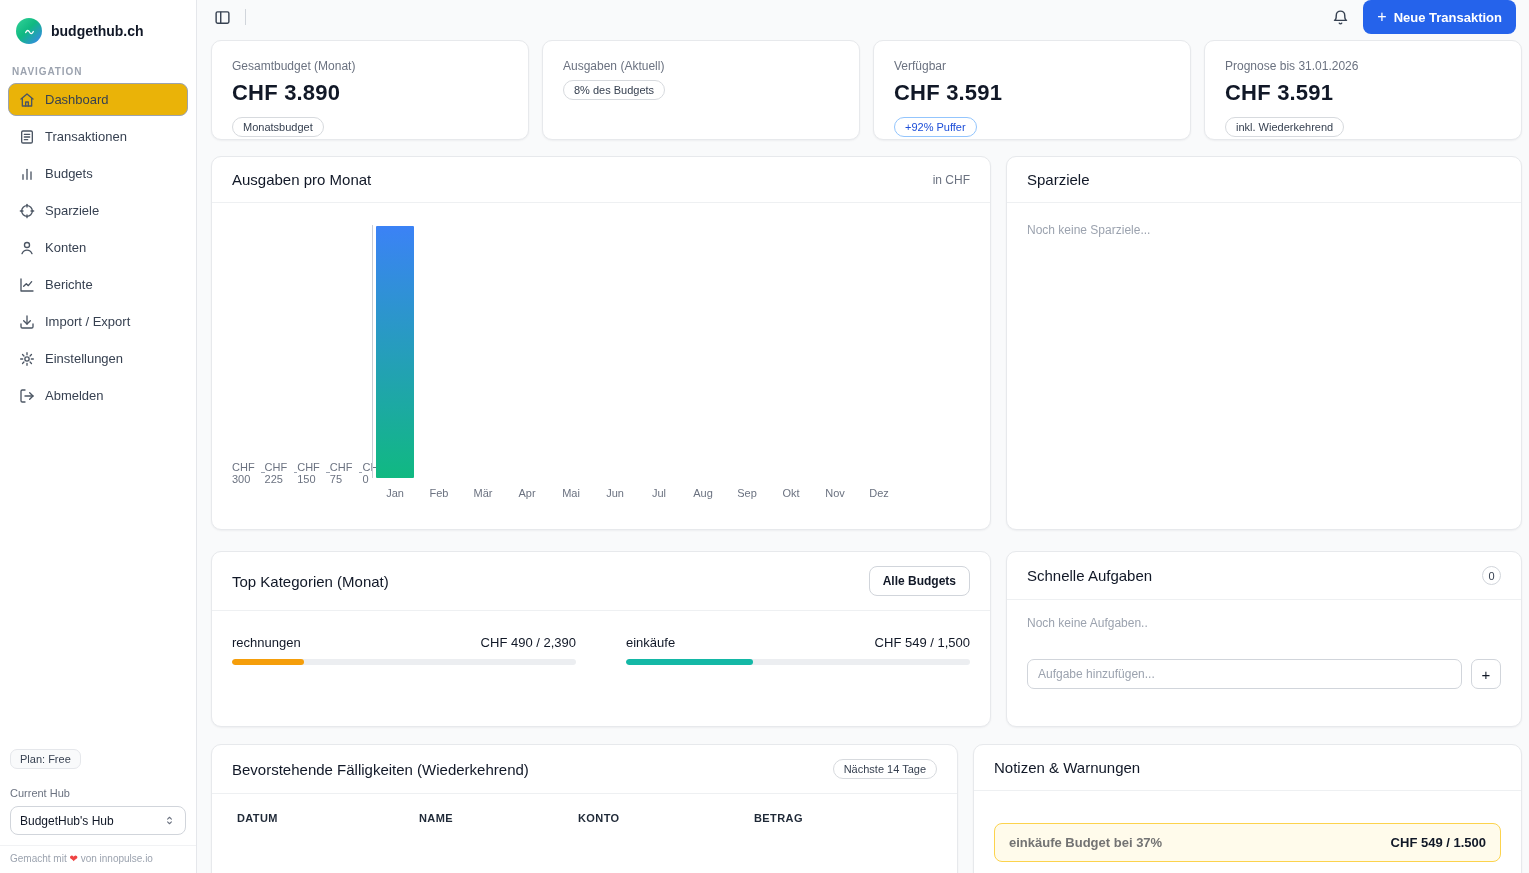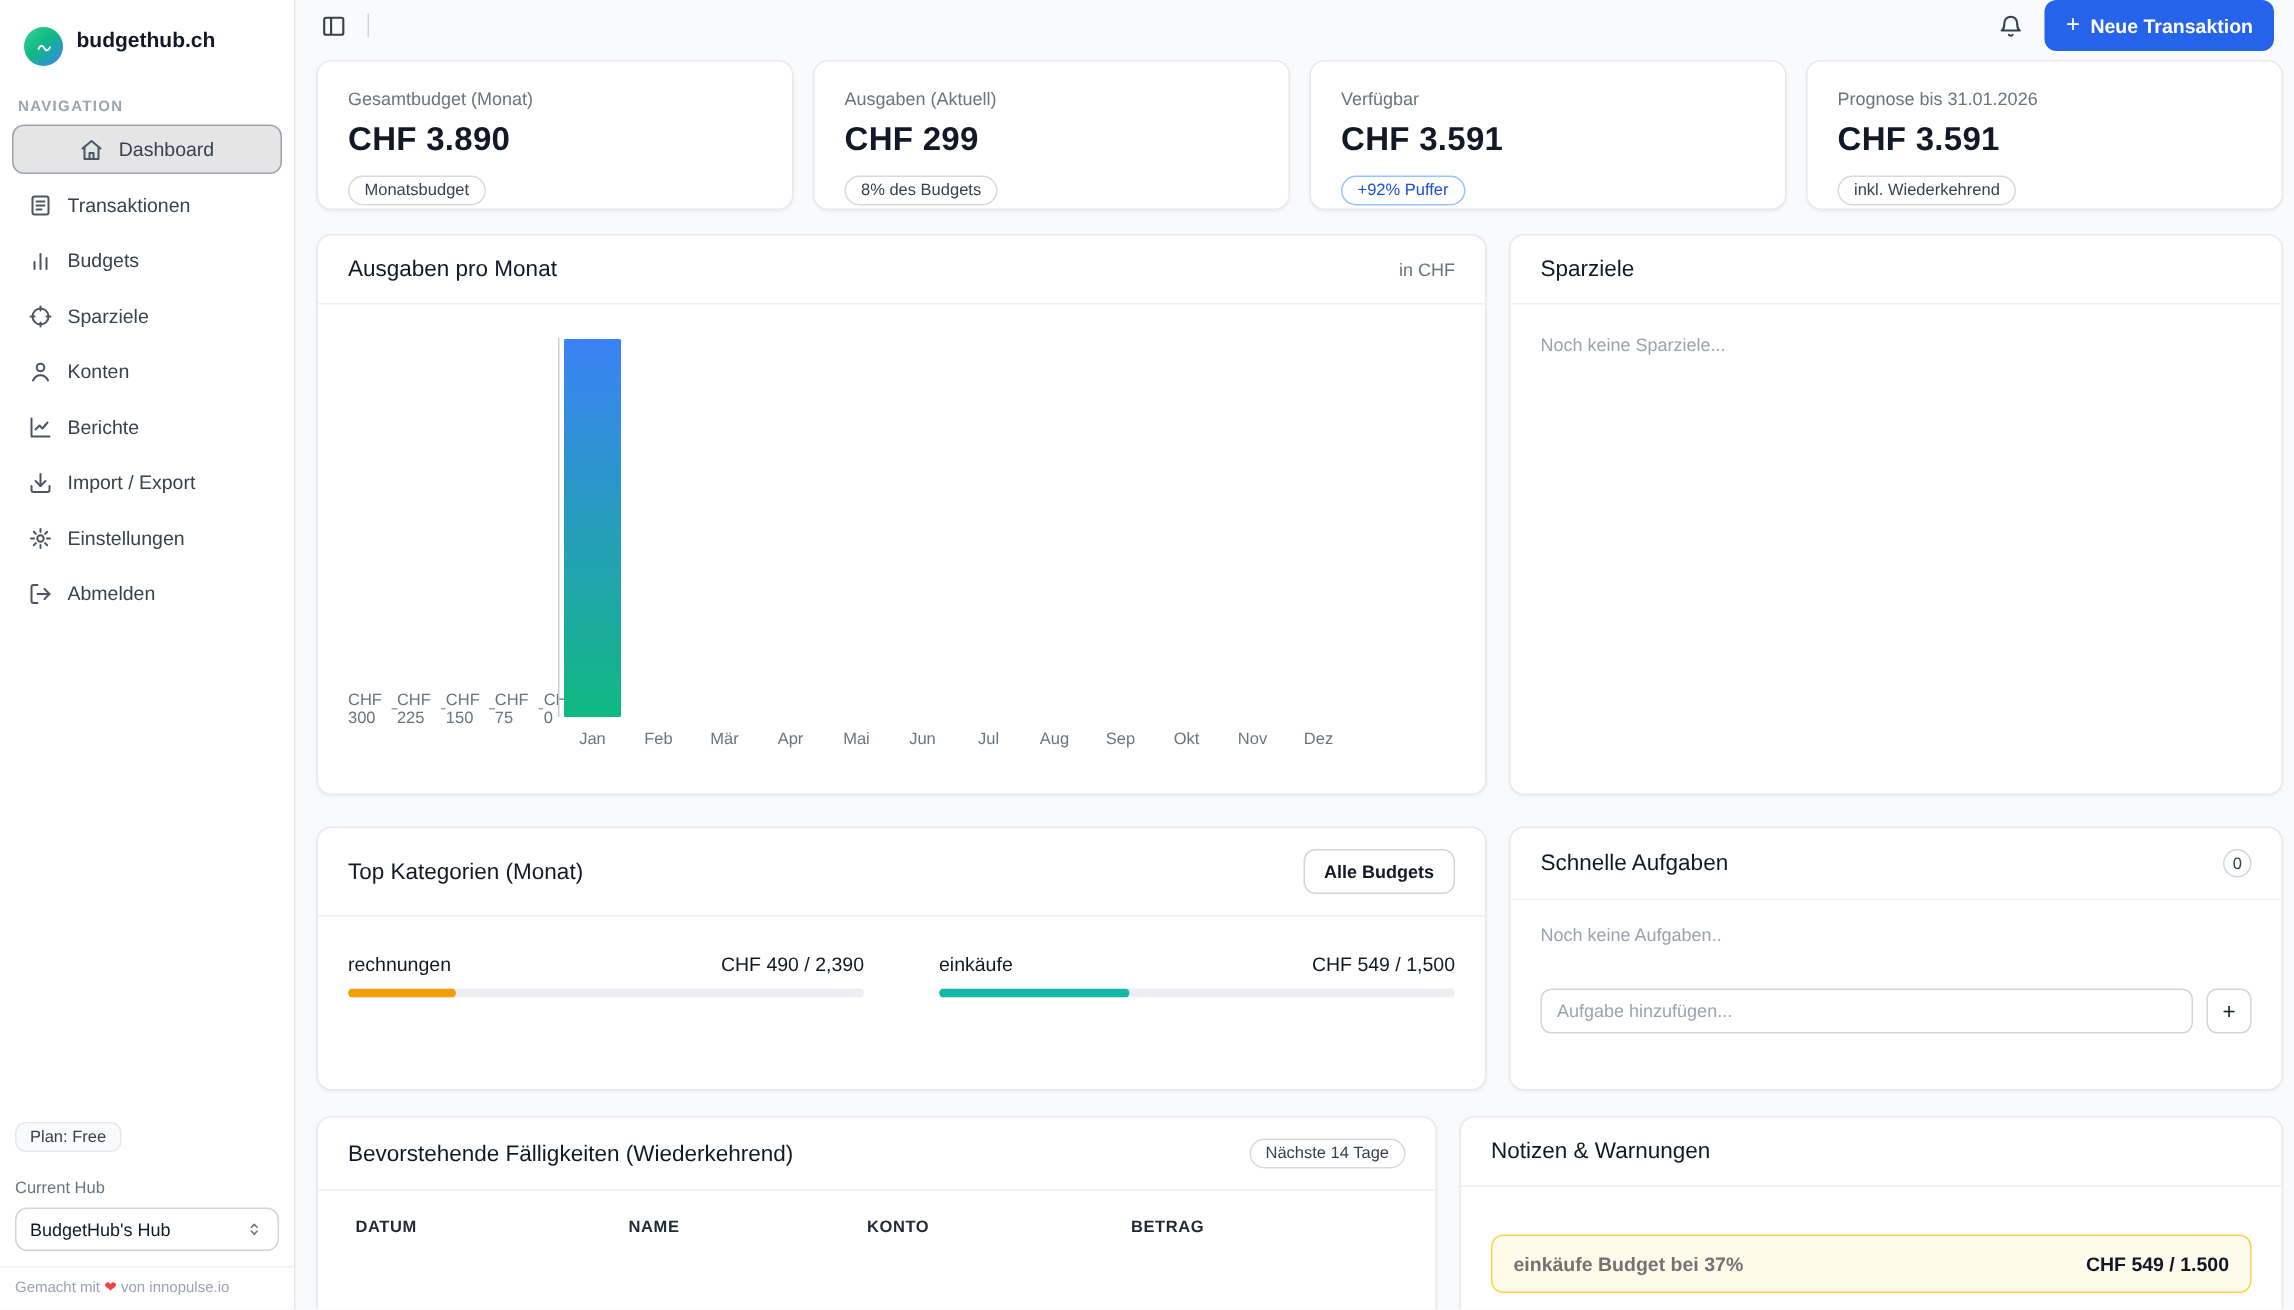--- a/index.html
+++ b/index.html
@@ -9,35 +9,35 @@
     background:#f9fafb; color:#111827; font-size:13px;
     display:flex;
   }
 
   
   .sidebar {
     width:197px; min-width:197px; background:#ffffff;
     border-right:1px solid #e5e7eb;
     display:flex; flex-direction:column; height:100%;
   }
-  .logo-row { display:flex; align-items:flex-start; gap:9px; padding:18px 16px 14px; }
+  .logo-row { display:flex; align-items:center; gap:9px; padding:18px 16px 14px; }
   .logo-mark {
     width:26px; height:26px; border-radius:50%;
     background:linear-gradient(135deg,#34d399 0%, #10b981 45%, #3b82f6 100%);
     display:inline-flex; align-items:center; justify-content:center; color:#fff;
   }
   .logo-text { font-weight:700; font-size:14px; color:#111827; }
   .nav-label { font-size:10px; font-weight:700; letter-spacing:.9px; color:#9ca3af; padding:8px 12px 6px; }
   .nav { padding:0 8px; display:flex; flex-direction:column; gap:4px; }
   .nav-item {
     display:flex; align-items:center; gap:10px; height:33px; padding:0 10px;
     border-radius:8px; color:#374151; cursor:pointer; text-decoration:none;
     border:1px solid transparent; font-size:13px;
   }
-  .nav-item.active { background:#e5e5e5; border-color:#9ca3af;justify-content:center; }
+  .nav-item.active { background:#eab308; border-color:#9ca3af; }
   .nav-icon { width:16px; height:16px; display:inline-flex; color:#4b5563; }
   .nav-icon svg { width:16px; height:16px; }
 
   .sidebar-bottom { margin-top:auto; padding:0 10px 10px; }
   .plan-badge {
     display:inline-block; font-size:11px; color:#374151;
     border:1px solid #e5e7eb; background:#f9fafb; border-radius:7px;
     padding:3px 9px; margin:0 0 18px 0;
   }
   .hub-label { font-size:11px; color:#6b7280; margin-bottom:7px; }
@@ -311,21 +311,20 @@
   <div class="content">
 
     <section class="stats-row">
       <div class="card stat-card">
         <div class="stat-title">Gesamtbudget (Monat)</div>
         <div class="stat-value">CHF 3.890</div>
         <span class="pill">Monatsbudget</span>
       </div>
       <div class="card stat-card">
         <div class="stat-title">Ausgaben (Aktuell)</div>
-        <div class="stat-value">CHF 299</div>
         <span class="pill">8% des Budgets</span>
       </div>
       <div class="card stat-card">
         <div class="stat-title">Verfügbar</div>
         <div class="stat-value">CHF 3.591</div>
         <span class="pill pill-blue">+92% Puffer</span>
       </div>
       <div class="card stat-card">
         <div class="stat-title">Prognose bis 31.01.2026</div>
         <div class="stat-value">CHF 3.591</div>

